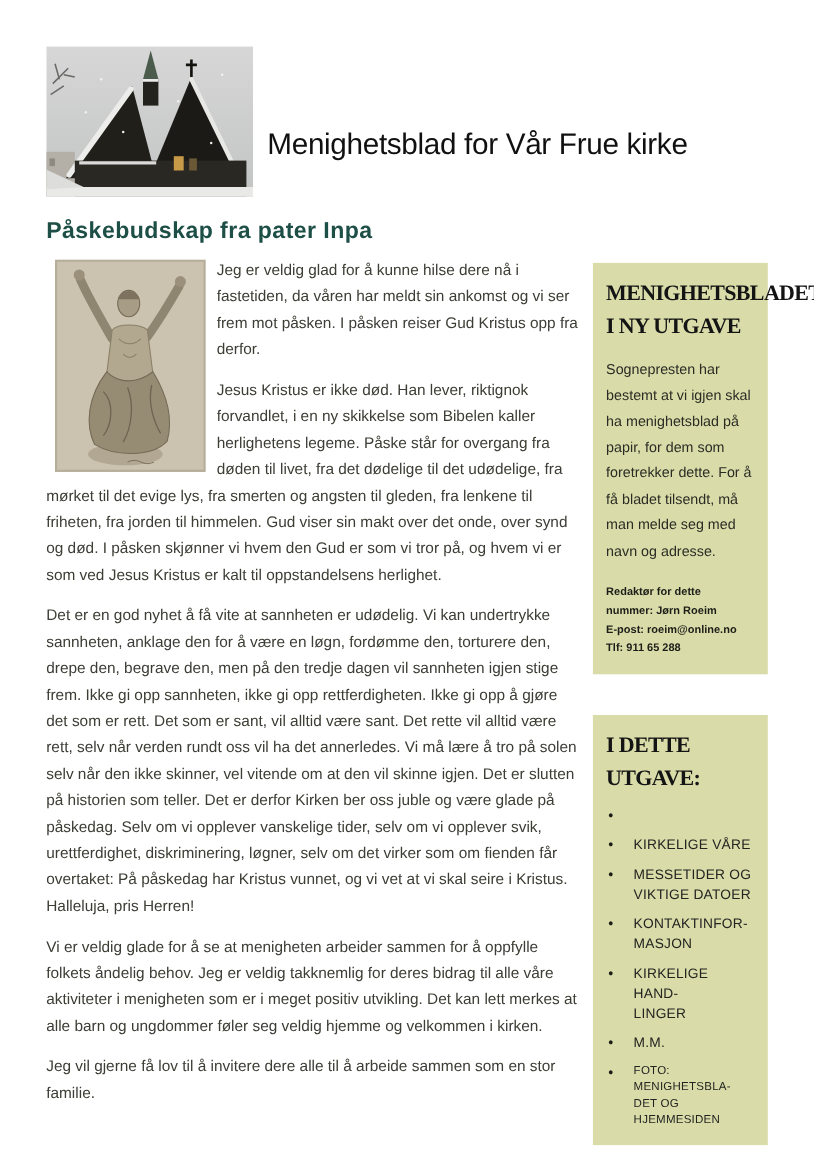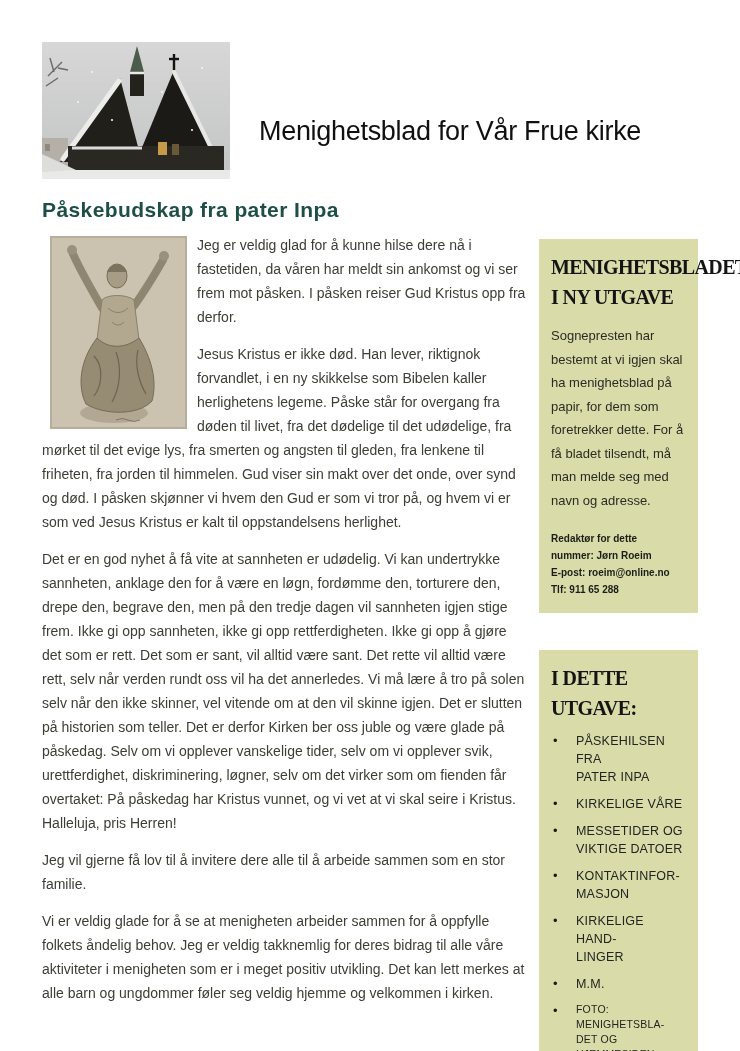--- a/index.html
+++ b/index.html
@@ -2,21 +2,21 @@
 <html lang="no" style="--banner-bg: #7E947B; --sidebar-bg: #D9DCA9; --heading: #1D4F46; --body-text: #3D3D35;"><head>
 <meta charset="utf-8">
 <style>
   html,body { margin:0; padding:0; background:#ffffff; }
   .page {
     position:relative; width:740px; height:1051px; background:#fff;
     font-family:"Liberation Sans", sans-serif; overflow:hidden;
     color:#3d3d35;
   }
   
-  .header { display:flex; padding:42px 62px 0 42px;gap:16px; }
+  .header { display:flex; padding:42px 62px 0 42px; }
   .photo { width:188px; height:137px; flex:none; overflow:hidden; }
   .photo svg { display:block; }
   .masthead-title {
     margin-left:13px; margin-top:74px; white-space:nowrap;
     font-size:27px; letter-spacing:-0.3px; color:#101010; font-weight:400;
   }
   
   .banner {
     margin:4px 42px 0 42px; height:32px; background:var(--banner-bg,#7E947B);
     display:flex; align-items:center; justify-content:center;
@@ -142,23 +142,23 @@
       </div>
 
       <div>
 
           <p class="para">Jeg er veldig glad for å kunne hilse dere nå i fastetiden, da våren har meldt sin ankomst og vi ser frem mot påsken. I påsken reiser Gud Kristus opp fra derfor.</p>
 
           <p class="para">Jesus Kristus er ikke død. Han lever, riktignok forvandlet, i en ny skikkelse som Bibelen kaller herlighetens legeme. Påske står for overgang fra døden til livet, fra det dødelige til det udødelige, fra mørket til det evige lys, fra smerten og angsten til gleden, fra lenkene til friheten, fra jorden til himmelen. Gud viser sin makt over det onde, over synd og død. I påsken skjønner vi hvem den Gud er som vi tror på, og hvem vi er som ved Jesus Kristus er kalt til oppstandelsens herlighet.</p>
 
           <p class="para">Det er en god nyhet å få vite at sannheten er udødelig. Vi kan undertrykke sannheten, anklage den for å være en løgn, fordømme den, torturere den, drepe den, begrave den, men på den tredje dagen vil sannheten igjen stige frem. Ikke gi opp sannheten, ikke gi opp rettferdigheten. Ikke gi opp å gjøre det som er rett. Det som er sant, vil alltid være sant. Det rette vil alltid være rett, selv når verden rundt oss vil ha det annerledes. Vi må lære å tro på solen selv når den ikke skinner, vel vitende om at den vil skinne igjen. Det er slutten på historien som teller. Det er derfor Kirken ber oss juble og være glade på påskedag. Selv om vi opplever vanskelige tider, selv om vi opplever svik, urettferdighet, diskriminering, løgner, selv om det virker som om fienden får overtaket: På påskedag har Kristus vunnet, og vi vet at vi skal seire i Kristus. Halleluja, pris Herren!</p>
 
+          <p class="para">Vi er veldig glade for å se at menigheten arbeider sammen for å oppfylle folkets åndelig behov. Jeg er veldig takknemlig for deres bidrag til alle våre aktiviteter i menigheten som er i meget positiv utvikling. Det kan lett merkes at alle barn og ungdommer føler seg veldig hjemme og velkommen i kirken.</p>
+
           <p class="para">Jeg vil gjerne få lov til å invitere dere alle til å arbeide sammen som en stor familie.</p>
-
-          <p class="para">Vi er veldig glade for å se at menigheten arbeider sammen for å oppfylle folkets åndelig behov. Jeg er veldig takknemlig for deres bidrag til alle våre aktiviteter i menigheten som er i meget positiv utvikling. Det kan lett merkes at alle barn og ungdommer føler seg veldig hjemme og velkommen i kirken.</p>
 
         </div>
     </div>
 
     <div class="sidebar">
 
       <div class="box box-new-edition">
         <div class="boxtitle">MENIGHETSBLADET
 I NY UTGAVE</div>
         <p class="boxbody">Sognepresten har bestemt at vi igjen skal ha menighetsblad på papir, for dem som foretrekker dette. For å få bladet tilsendt, må man melde seg med navn og adresse.</p>
@@ -173,22 +173,20 @@
             <div class="edline">Tlf: 911 65 288</div>
           </div>
       </div>
 
       <div class="box box-contents">
         <div class="boxtitle">I DETTE UTGAVE:</div>
         <div class="items">
 
             <div class="item">
               <span class="bullet">•</span>
-              <span class="itemtext">PÅSKEHILSEN FRA
-PATER INPA</span>
             </div>
 
             <div class="item">
               <span class="bullet">•</span>
               <span class="itemtext">KIRKELIGE VÅRE</span>
             </div>
 
             <div class="item">
               <span class="bullet">•</span>
               <span class="itemtext">MESSETIDER OG

